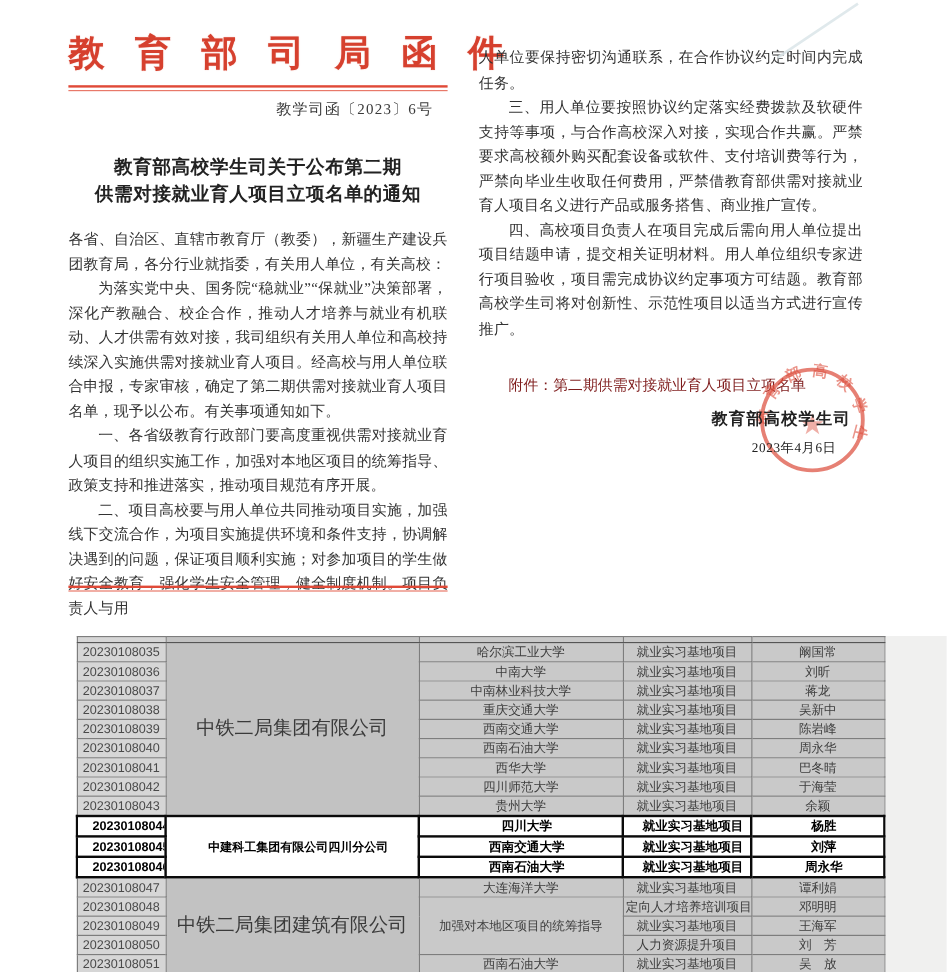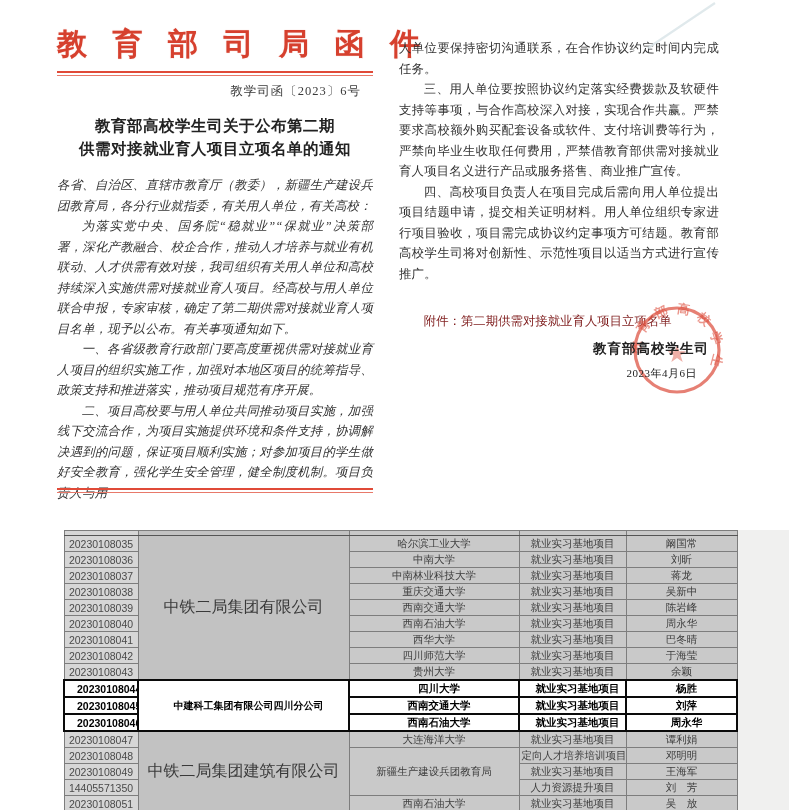--- a/index.html
+++ b/index.html
@@ -21,31 +21,31 @@
   }
   .red-rule{
     height:2px;border-top:2.5px solid #e04a38;border-bottom:1.5px solid #e8796a;
     margin-top:6px;
   }
   .doc-number{
     margin-top:7px;text-align:right;padding-right:12px;
     font-size:12.5px;color:#3a3a3a;letter-spacing:1px;
   }
   .letter-title{
-    margin-top:14px;text-align:center;
+    margin-top:28px;text-align:center;
     font-size:15.5px;font-weight:bold;color:#222;line-height:23px;
     letter-spacing:.5px;
   }
   .paras{margin-top:13px;}
   .paras p{
     margin:0;font-size:12.4px;line-height:20.5px;color:#333;
     text-align:justify;letter-spacing:.2px;
   }
   .paras p.indent{text-indent:2em;}
-  .page-left .paras{margin-top:15px;font-style:italic;}
+  .page-left .paras{margin-top:15px;}
   .bottom-rule{position:absolute;top:488px;left:0;right:0;margin-top:0;}
 
   .page-right .paras{margin-top:38px;}
   .attachment{
     margin-top:27px;font-size:12.4px;color:#7f1d1d;text-indent:2em;line-height:20px;
   }
   .signature-block{position:absolute;top:300px;left:0;width:320px;height:110px;}
   .seal{position:absolute;left:228px;top:0;}
   .signer{
     position:absolute;top:40px;right:10px;
@@ -229,31 +229,31 @@
         </tr>
         <tr class="gray">
           <td class="c-id">20230108047</td>
           <td class="c-company" rowspan="5">中铁二局集团建筑有限公司</td>
           <td class="c-univ">大连海洋大学</td>
           <td class="c-project">就业实习基地项目</td>
           <td class="c-person">谭利娟</td>
         </tr>
         <tr class="gray">
           <td class="c-id">20230108048</td>
-          <td class="c-univ" rowspan="3">新疆生产建设兵团教育局</td>
+          <td class="c-univ" rowspan="3">加强对本地区项目的统筹指导</td>
           <td class="c-project">定向人才培养培训项目</td>
           <td class="c-person">邓明明</td>
         </tr>
         <tr class="gray">
           <td class="c-id">20230108049</td>
           <td class="c-project">就业实习基地项目</td>
           <td class="c-person">王海军</td>
         </tr>
         <tr class="gray">
-          <td class="c-id">14405571350</td>
+          <td class="c-id">20230108050</td>
           <td class="c-project">人力资源提升项目</td>
           <td class="c-person">刘　芳</td>
         </tr>
         <tr class="gray">
           <td class="c-id">20230108051</td>
           <td class="c-univ">西南石油大学</td>
           <td class="c-project">就业实习基地项目</td>
           <td class="c-person">吴　放</td>
         </tr>
       </tbody>

